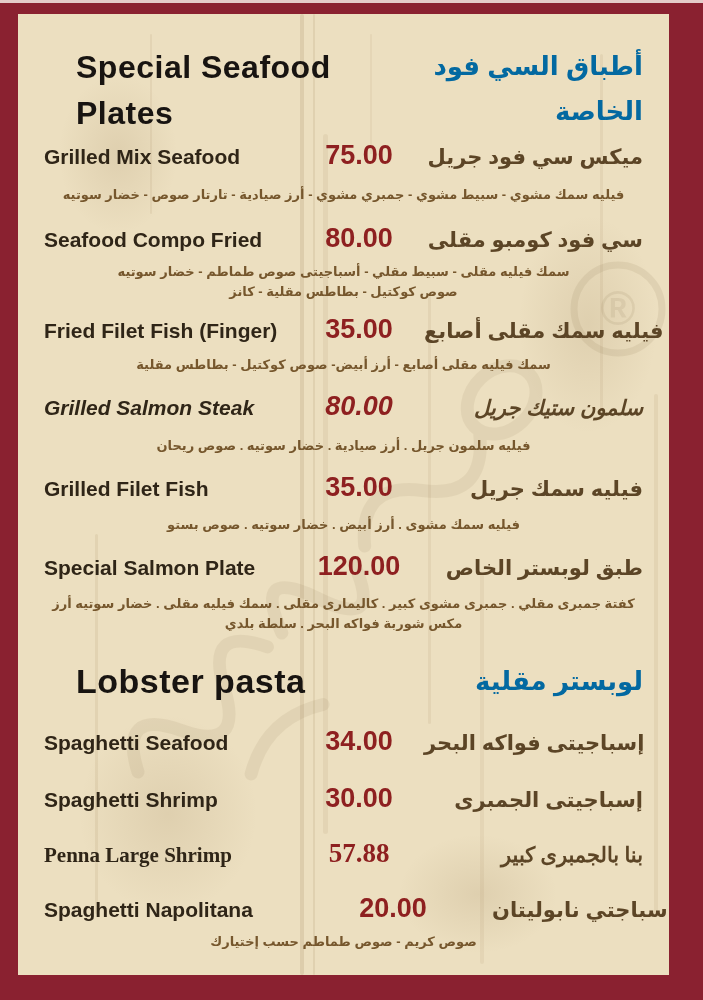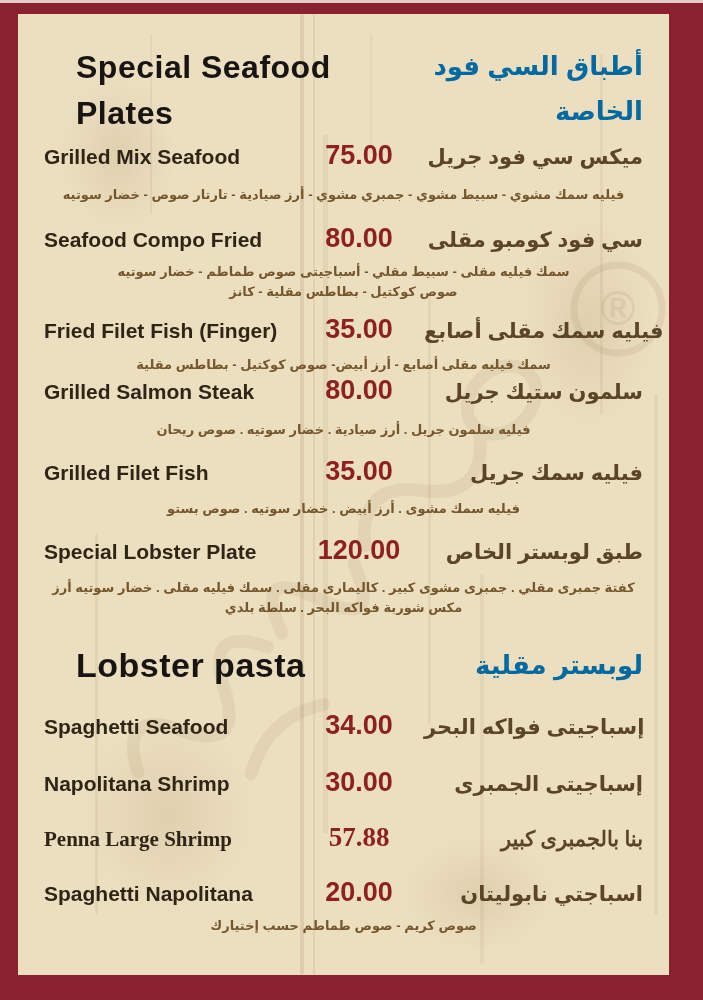--- a/index.html
+++ b/index.html
@@ -92,65 +92,65 @@
     </div>
     <div class="desc" style="margin-top:8px;max-width:470px;">سمك فيليه مقلى - سبيط مقلي - أسباجيتى صوص طماطم - خضار سوتيه صوص كوكتيل - بطاطس مقلية - كانز</div>
 
     <div class="row" style="margin-top:12px;">
       <div class="n-en">Fried Filet Fish (Finger)</div>
       <div class="price">35.00</div>
       <div class="n-ar">فيليه سمك مقلى أصابع</div>
     </div>
     <div class="desc" style="margin-top:10px;">سمك فيليه مقلى أصابع - أرز أبيض- صوص كوكتيل - بطاطس مقلية</div>
 
-    <div class="row" style="">
+    <div class="row" style="margin-top:16px;font-style:italic;">
       <div class="n-en">Grilled Salmon Steak</div>
       <div class="price">80.00</div>
       <div class="n-ar">سلمون ستيك جريل</div>
     </div>
     <div class="desc" style="margin-top:14px;">فيليه سلمون جريل . أرز صيادية . خضار سوتيه . صوص ريحان</div>
 
     <div class="row" style="margin-top:16px;">
       <div class="n-en">Grilled Filet Fish</div>
       <div class="price">35.00</div>
       <div class="n-ar">فيليه سمك جريل</div>
     </div>
     <div class="desc" style="margin-top:12px;">فيليه سمك مشوى . أرز أبيض . خضار سوتيه . صوص بستو</div>
 
     <div class="row" style="margin-top:16px;">
-      <div class="n-en">Special Lobster Plate</div>
+      <div class="n-en">Special Salmon Plate</div>
       <div class="price">120.00</div>
       <div class="n-ar">طبق لوبستر الخاص</div>
     </div>
     <div class="desc" style="margin-top:12px;max-width:600px;">كفتة جمبرى مقلي . جمبرى مشوى كبير . كاليمارى مقلى . سمك فيليه مقلى . خضار سوتيه أرز مكس شوربة فواكه البحر . سلطة بلدي</div>
 
     <div class="hdr hdr2" style="margin-top:24px;">
       <div class="hdr-en">Lobster pasta</div>
       <div class="hdr-ar">لوبستر مقلية</div>
     </div>
 
     <div class="row" style="margin-top:22px;">
       <div class="n-en">Spaghetti Seafood</div>
       <div class="price">34.00</div>
       <div class="n-ar">إسباجيتى فواكه البحر</div>
     </div>
 
     <div class="row" style="margin-top:26px;">
-      <div class="n-en">Napolitana Shrimp</div>
+      <div class="n-en">Spaghetti Shrimp</div>
       <div class="price">30.00</div>
       <div class="n-ar">إسباجيتى الجمبرى</div>
     </div>
 
     <div class="row" style="margin-top:24px;font-family:Liberation Serif, serif;">
       <div class="n-en">Penna Large Shrimp</div>
       <div class="price">57.88</div>
       <div class="n-ar">بنا بالجمبرى كبير</div>
     </div>
 
-    <div class="row" style="margin-top:24px;">
+    <div class="row" style="margin-top:24px;gap:34px;">
       <div class="n-en">Spaghetti Napolitana</div>
       <div class="price">20.00</div>
       <div class="n-ar">اسباجتي نابوليتان</div>
     </div>
     <div class="desc" style="margin-top:8px;">صوص كريم - صوص طماطم حسب إختيارك</div>
 
   </div>
 </div>
 
 </body></html>

